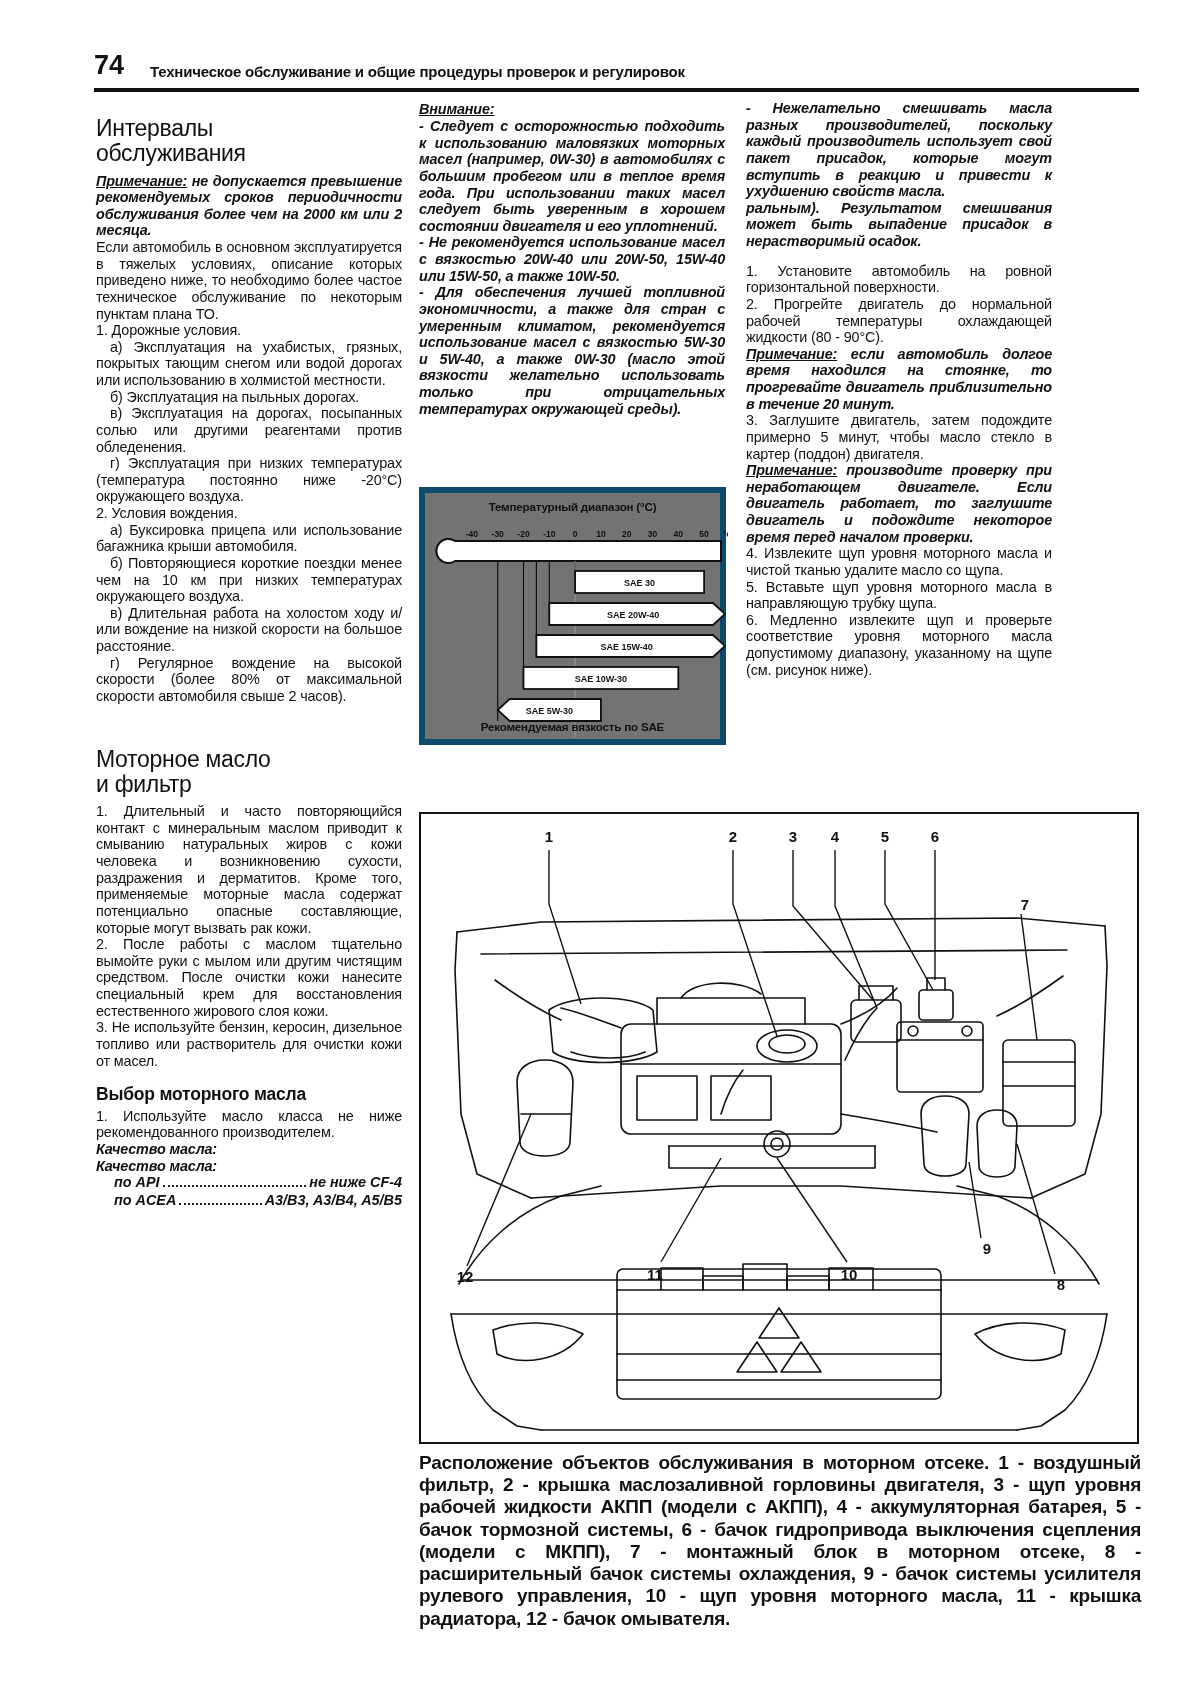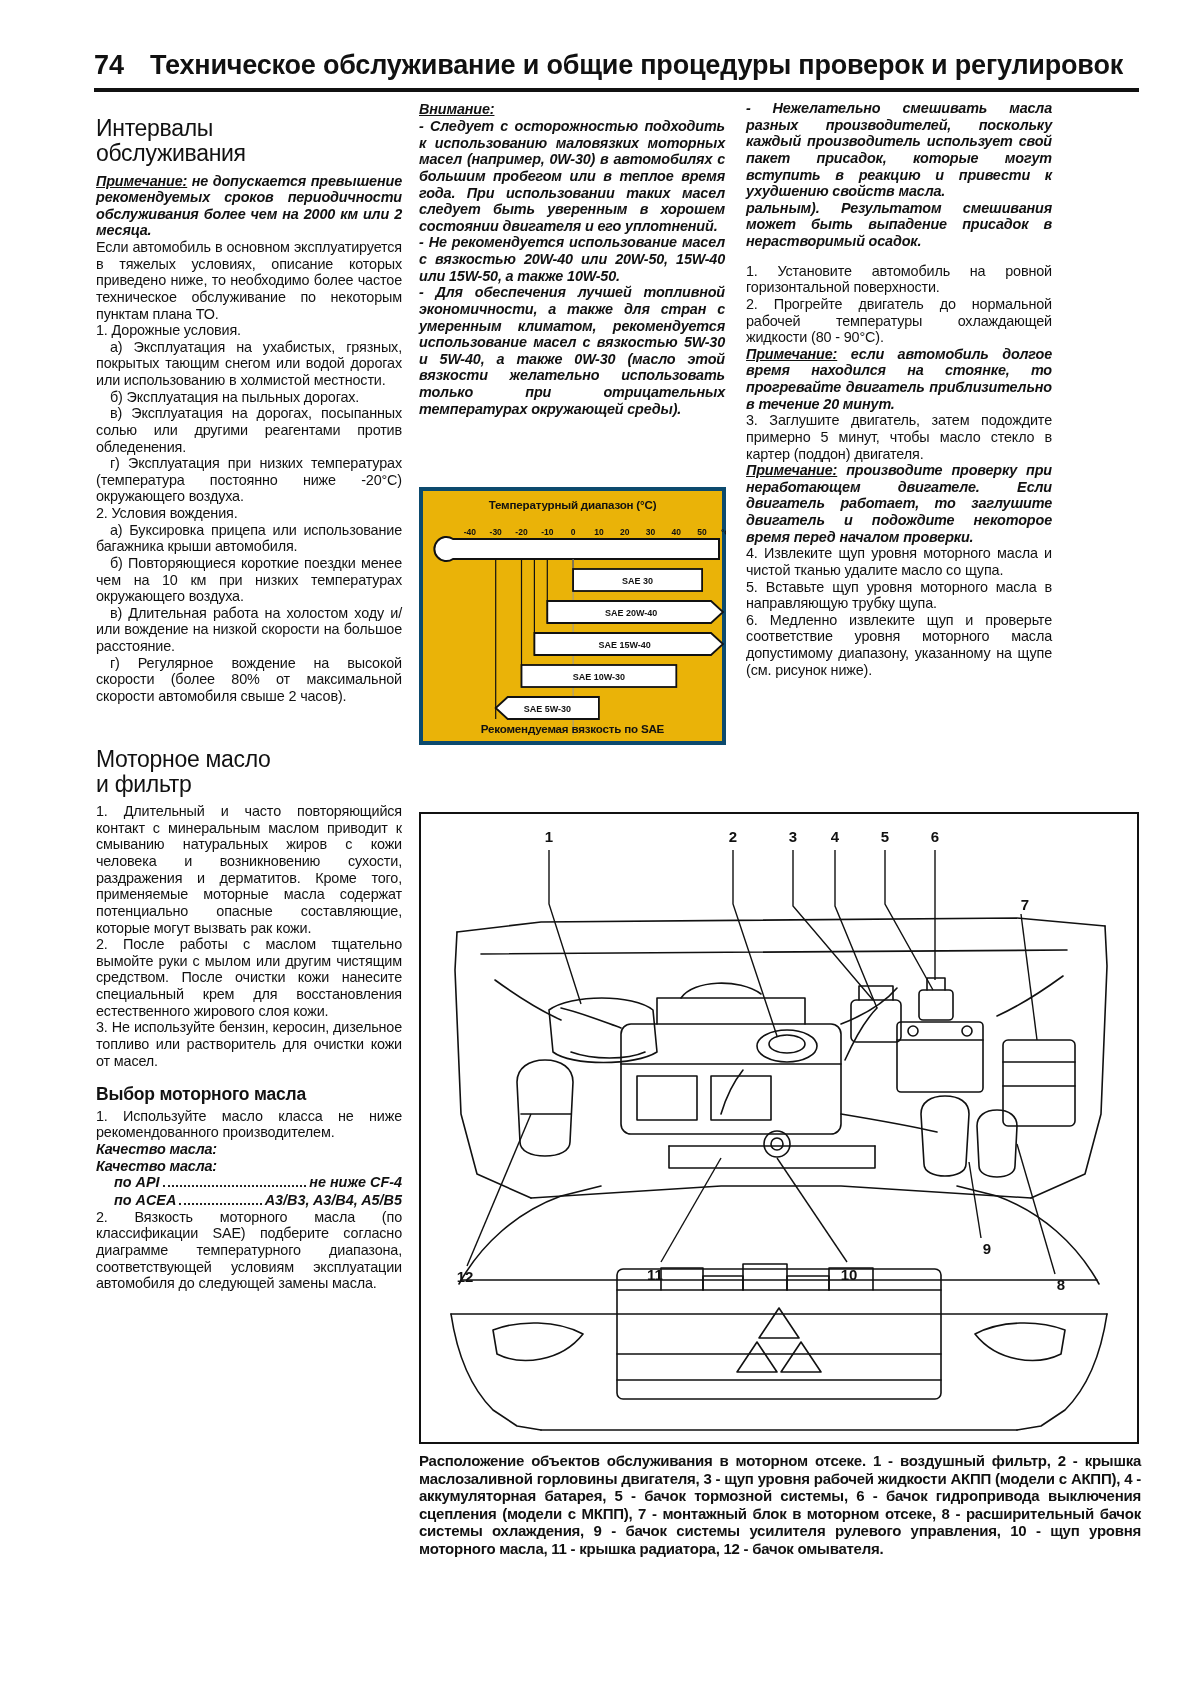--- a/index.html
+++ b/index.html
@@ -11,21 +11,21 @@
     overflow:hidden;
   }
   .page{position:absolute;left:16px;top:0;width:1200px;height:1697px;background:#fff;}
 
   
   .header{
     position:absolute;left:78px;top:52px;width:1045px;height:40px;
   }
   .header-row{display:flex;align-items:flex-end;gap:26px;}
   .page-num{font-size:27px;font-weight:bold;line-height:1;}
-  .header-title{font-size:27px;font-weight:bold;line-height:1;letter-spacing:-0.2px;}
+  .header-title{font-size:15px;font-weight:bold;line-height:1;letter-spacing:-0.2px;}
   .header-rule{position:absolute;left:0;top:36px;width:1045px;height:4px;background:#111;}
 
   
   .col{position:absolute;top:100px;width:306px;}
   .col1{left:80px;}
   .col2{left:403px;}
   .col3{left:730px;}
 
   h2.sec{
     font-size:23px;font-weight:normal;line-height:1.1;margin:16px 0 6px 0;letter-spacing:-0.3px;
@@ -50,40 +50,40 @@
     font-size:14.4px;font-style:italic;font-weight:bold;
     display:flex;align-items:baseline;padding-left:18px;line-height:1.2;
   }
   .dotline .dots{
     flex:1 1 auto;border-bottom:2px dotted #222;margin:0 3px 4px 3px;min-width:10px;
   }
 
   
   .sae-box{
     position:absolute;left:403px;top:487px;width:307px;height:258px;
-    border:4px solid #0c4a6e;background:#eab308;box-sizing:border-box;
+    border:6px solid #0c4a6e;background:#737373;box-sizing:border-box;
   }
   .sae-title{
     position:absolute;left:0;top:7px;width:100%;text-align:center;
     font-size:11.6px;font-weight:bold;letter-spacing:-0.2px;
   }
   .sae-caption{
     position:absolute;left:0;bottom:6px;width:100%;text-align:center;
     font-size:11.6px;font-weight:bold;letter-spacing:-0.2px;
   }
   .sae-svg{position:absolute;left:0;top:0;}
 
   
   .fig-box{
     position:absolute;left:403px;top:812px;width:720px;height:632px;
     border:2px solid #111;background:#fff;box-sizing:border-box;overflow:hidden;
   }
   .fig-caption{
     position:absolute;left:403px;top:1452px;width:722px;
-    font-size:15px;font-weight:bold;line-height:1.17;text-align:justify;
+    font-size:19px;font-weight:bold;line-height:1.17;text-align:justify;
     letter-spacing:-0.25px;
   }
 </style>
 </head>
 <body>
 
 <div class="page">
 
   <div class="header">
     <div class="header-row">
@@ -126,21 +126,20 @@
     <div class="dotline">
       <span>по API</span>
       <span class="dots"></span>
       <span>не ниже CF-4</span>
     </div>
     <div class="dotline">
       <span>по ACEA</span>
       <span class="dots"></span>
       <span>A3/B3, A3/B4, A5/B5</span>
     </div>
-    <p class="body">2. Вязкость моторного масла (по классификации SAE) подберите согласно диаграмме температурного диапазона, соответствующей условиям эксплуатации автомобиля до следующей замены масла.</p>
   </div>
 
   <div class="col col2">
     <p class="ital u" style="display:inline-block;">Внимание:</p>
     <p class="ital">- Следует с осторожностью подходить к использованию маловязких моторных масел (например, 0W-30) в автомобилях с большим пробегом или в теплое время года. При использовании таких масел следует быть уверенным в хорошем состоянии двигателя и его уплотнений.</p>
     <p class="ital">- Не рекомендуется использование масел с вязкостью 20W-40 или 20W-50, 15W-40 или 15W-50, а также 10W-50.</p>
     <p class="ital">- Для обеспечения лучшей топливной экономичности, а также для стран с умеренным климатом, рекомендуется использование масел с вязкостью 5W-30 и 5W-40, а также 0W-30 (масло этой вязкости желательно использовать только при отрицательных температурах окружающей среды).</p>
     <div style="height:238px;"></div>
     <p class="ital">- Недопустимо смешивать масла, изготовленные на разных основах (например, синтетическое с мине-</p>
   </div>

